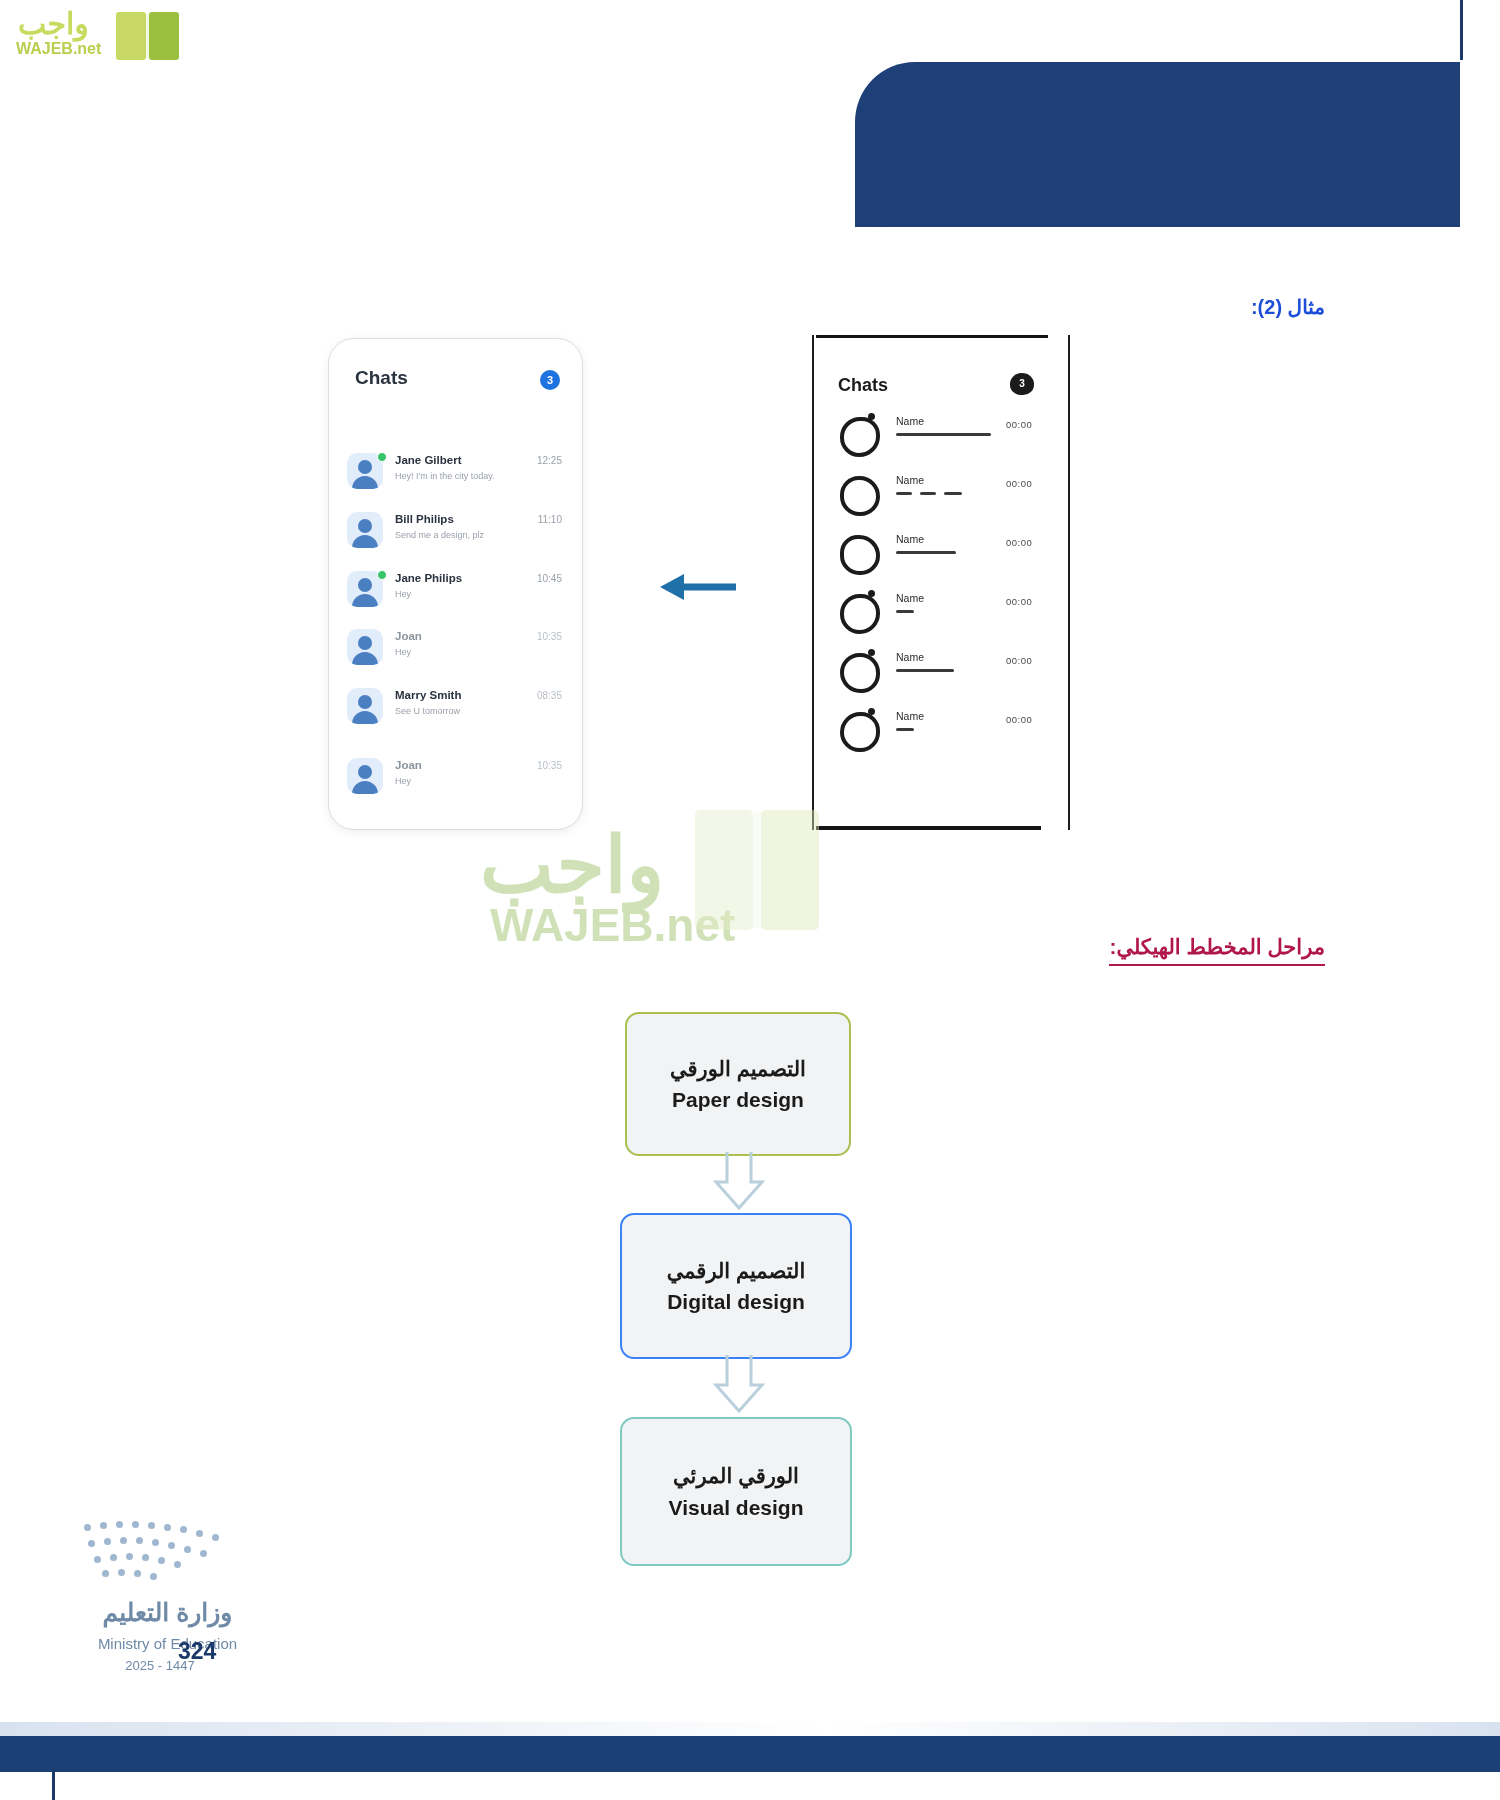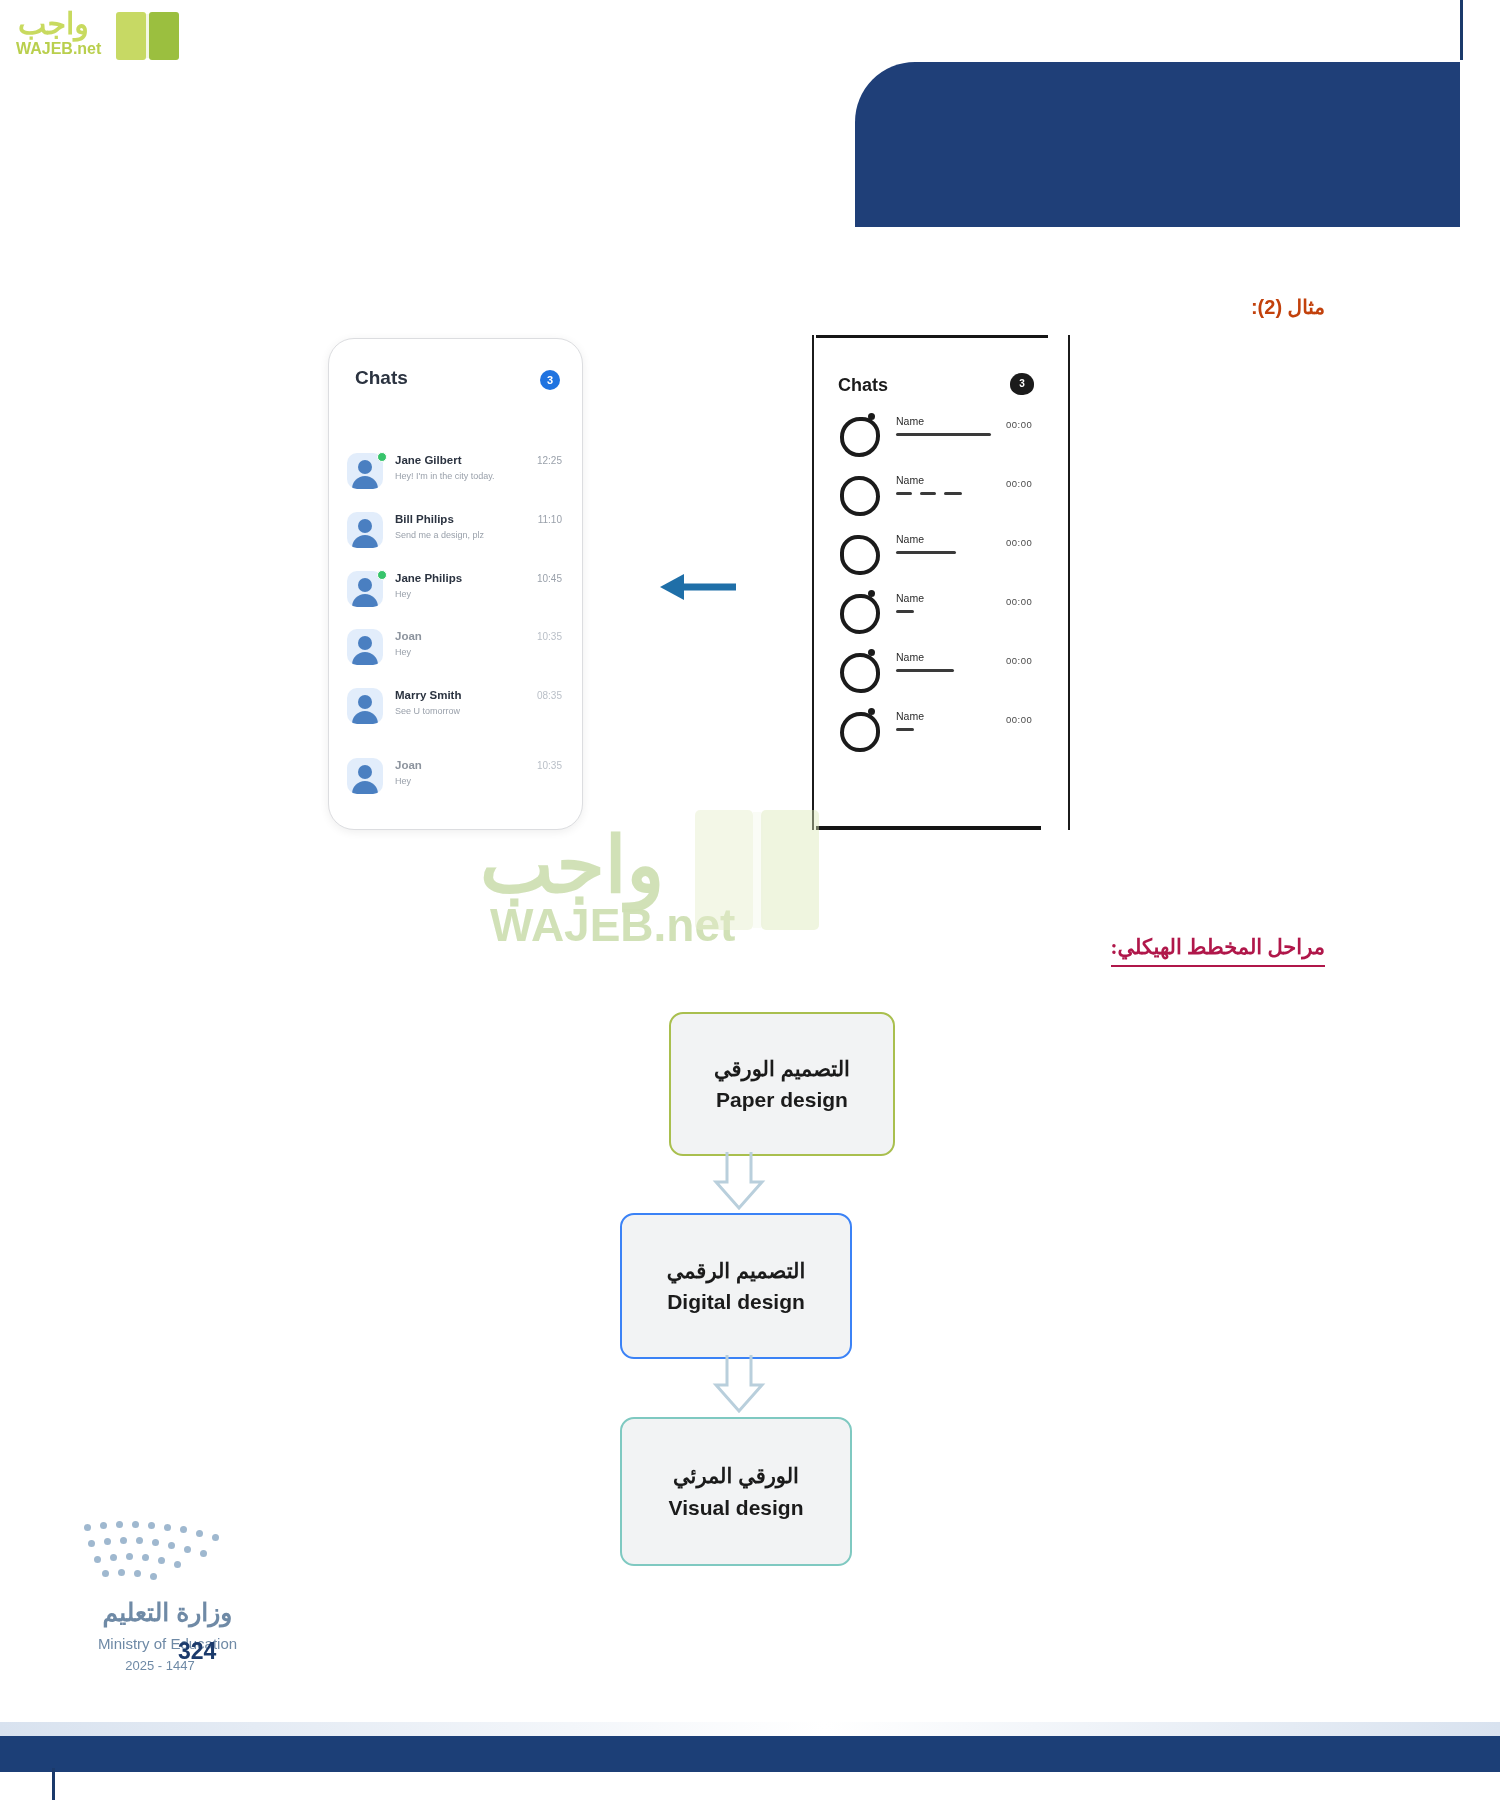--- a/index.html
+++ b/index.html
@@ -67,21 +67,21 @@
     position:absolute;left:10px;top:78px;font-size:46px;font-weight:bold;color:#cfe0b4;opacity:.95;
   }
   .wm-book{position:absolute;left:215px;top:-20px;width:130px;height:150px;opacity:.45;}
   .wm-book .bk{position:absolute;top:10px;width:58px;height:120px;background:#e6eecb;border-radius:5px;}
   .wm-book .bk.l{left:0;}
   .wm-book .bk.r{left:66px;background:#dbe8b9;}
   .wm-book .bk-line{position:absolute;left:58px;top:12px;width:8px;height:116px;background:#f6f9ec;}
 
   
   .example-label{
-    position:absolute;right:175px;top:295px;font-size:20px;color:#c2410c;direction:rtl;
+    position:absolute;right:175px;top:295px;font-size:20px;color:#1d4ed8;direction:rtl;
     font-weight:600;
   }
 
   
   .phone{
     position:absolute;left:328px;top:338px;width:253px;height:490px;
     background:#ffffff;border:1px solid #dcdde0;border-radius:26px;
     box-shadow:0 2px 10px rgba(0,0,0,.07);
   }
   .phone-title{
@@ -160,31 +160,31 @@
   .sk-line{
     position:absolute;left:62px;top:20px;height:3px;background:#3a3a3a;border-radius:2px;
   }
   .sk-time{
     position:absolute;left:172px;top:6px;font-size:9.5px;color:#4a4a4a;letter-spacing:.5px;
   }
 
   
   .section-heading{
     position:absolute;right:175px;top:935px;direction:rtl;font-size:21px;font-weight:bold;
-    color:#b0174a;border-bottom:2px solid #b0174a;padding-bottom:5px;font-family:Liberation Serif, serif;
+    color:#b0174a;border-bottom:2px solid #b0174a;padding-bottom:5px;
   }
 
   
   .flow-box{
     position:absolute;background:#f2f3f4;border-radius:14px;text-align:center;
     display:flex;flex-direction:column;justify-content:center;align-items:center;
   }
   .flow-box .ar{font-size:21px;font-weight:bold;color:#1b1b1b;direction:rtl;line-height:1.5;}
   .flow-box .en{font-size:21px;font-weight:bold;color:#1b1b1b;line-height:1.5;}
-  #box1{left:625px;top:1012px;width:222px;height:140px;border:2px solid #a9bf4e;margin-left:44px;}
+  #box1{left:625px;top:1012px;width:222px;height:140px;border:2px solid #a9bf4e;}
   #box2{left:620px;top:1213px;width:228px;height:142px;border:2px solid #3b82f6;}
   #box3{left:620px;top:1417px;width:228px;height:145px;border:2px solid #7fc9c1;}
 
   .flow-arrow{position:absolute;}
   #arrow1{left:709px;top:1152px;width:60px;height:62px;}
   #arrow2{left:709px;top:1355px;width:60px;height:62px;}
 
   
   .emblem{
     position:absolute;left:80px;top:1518px;width:190px;height:160px;

